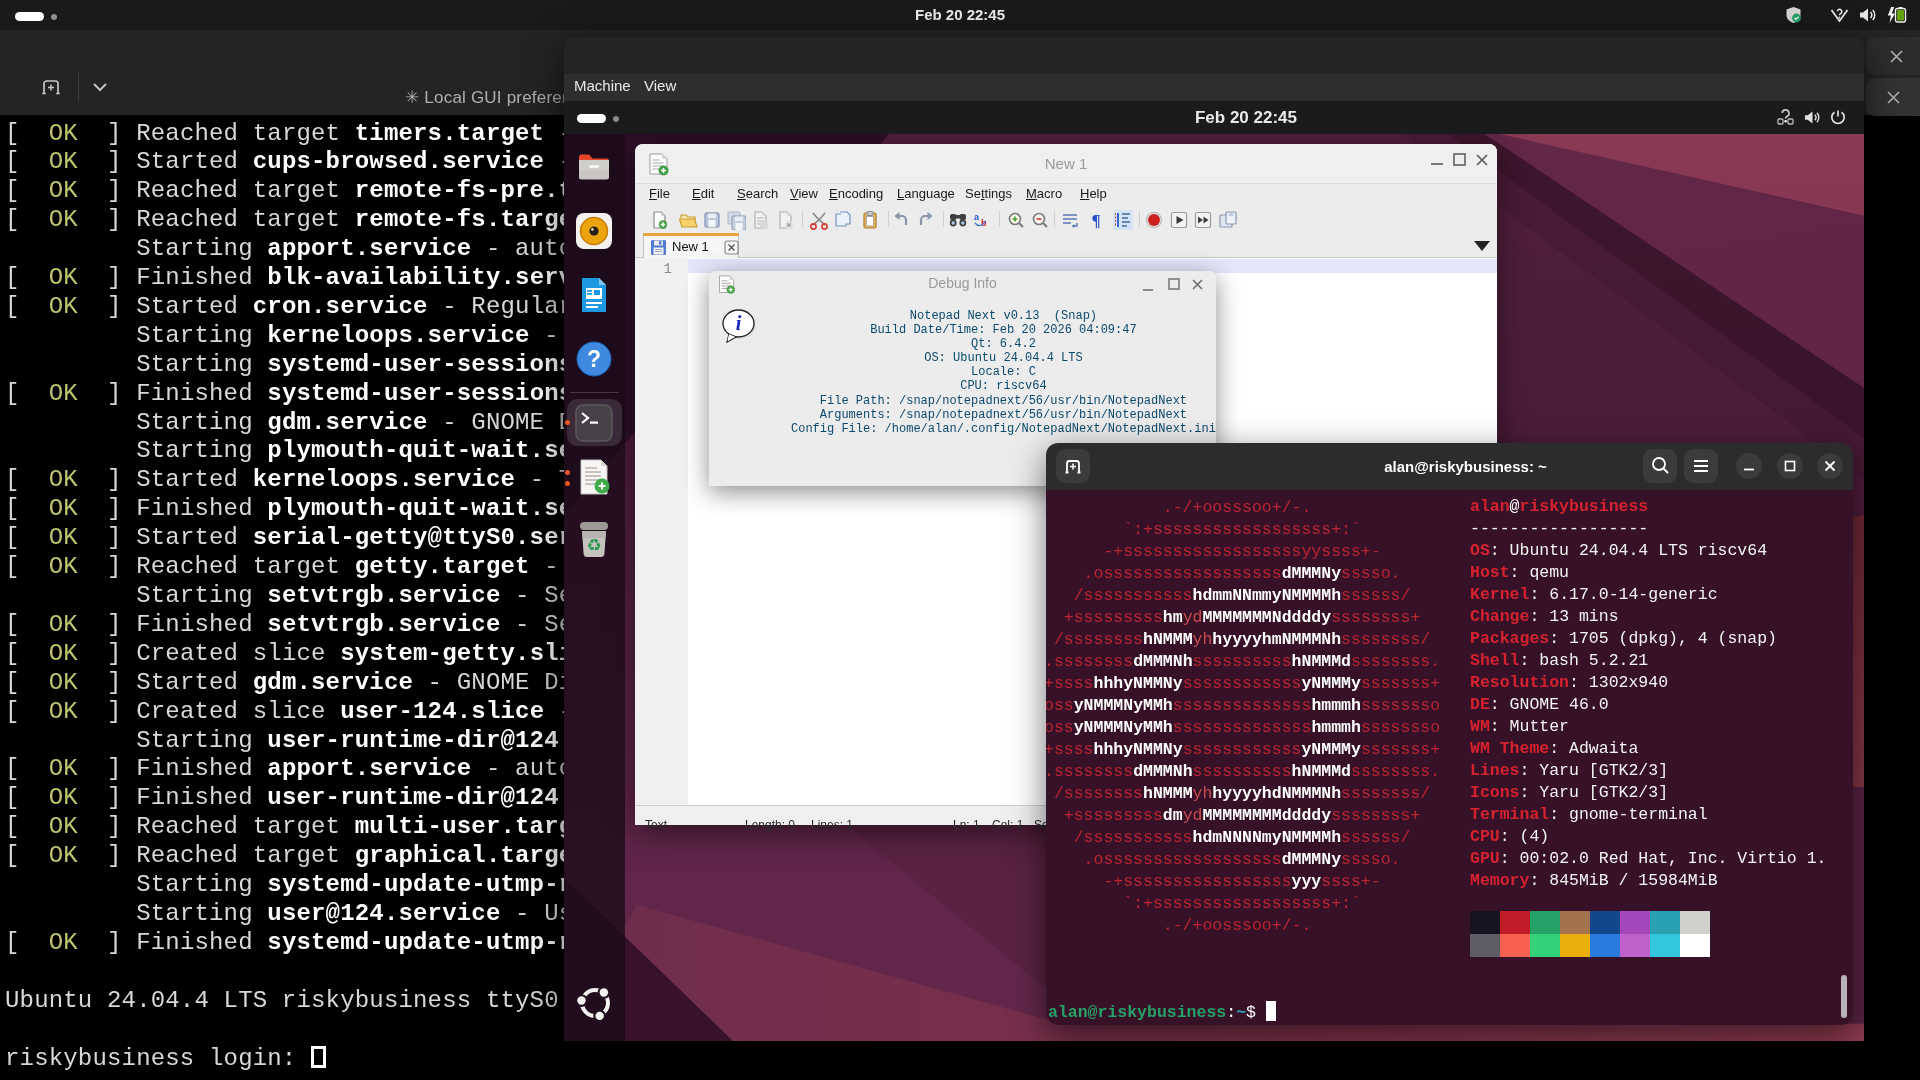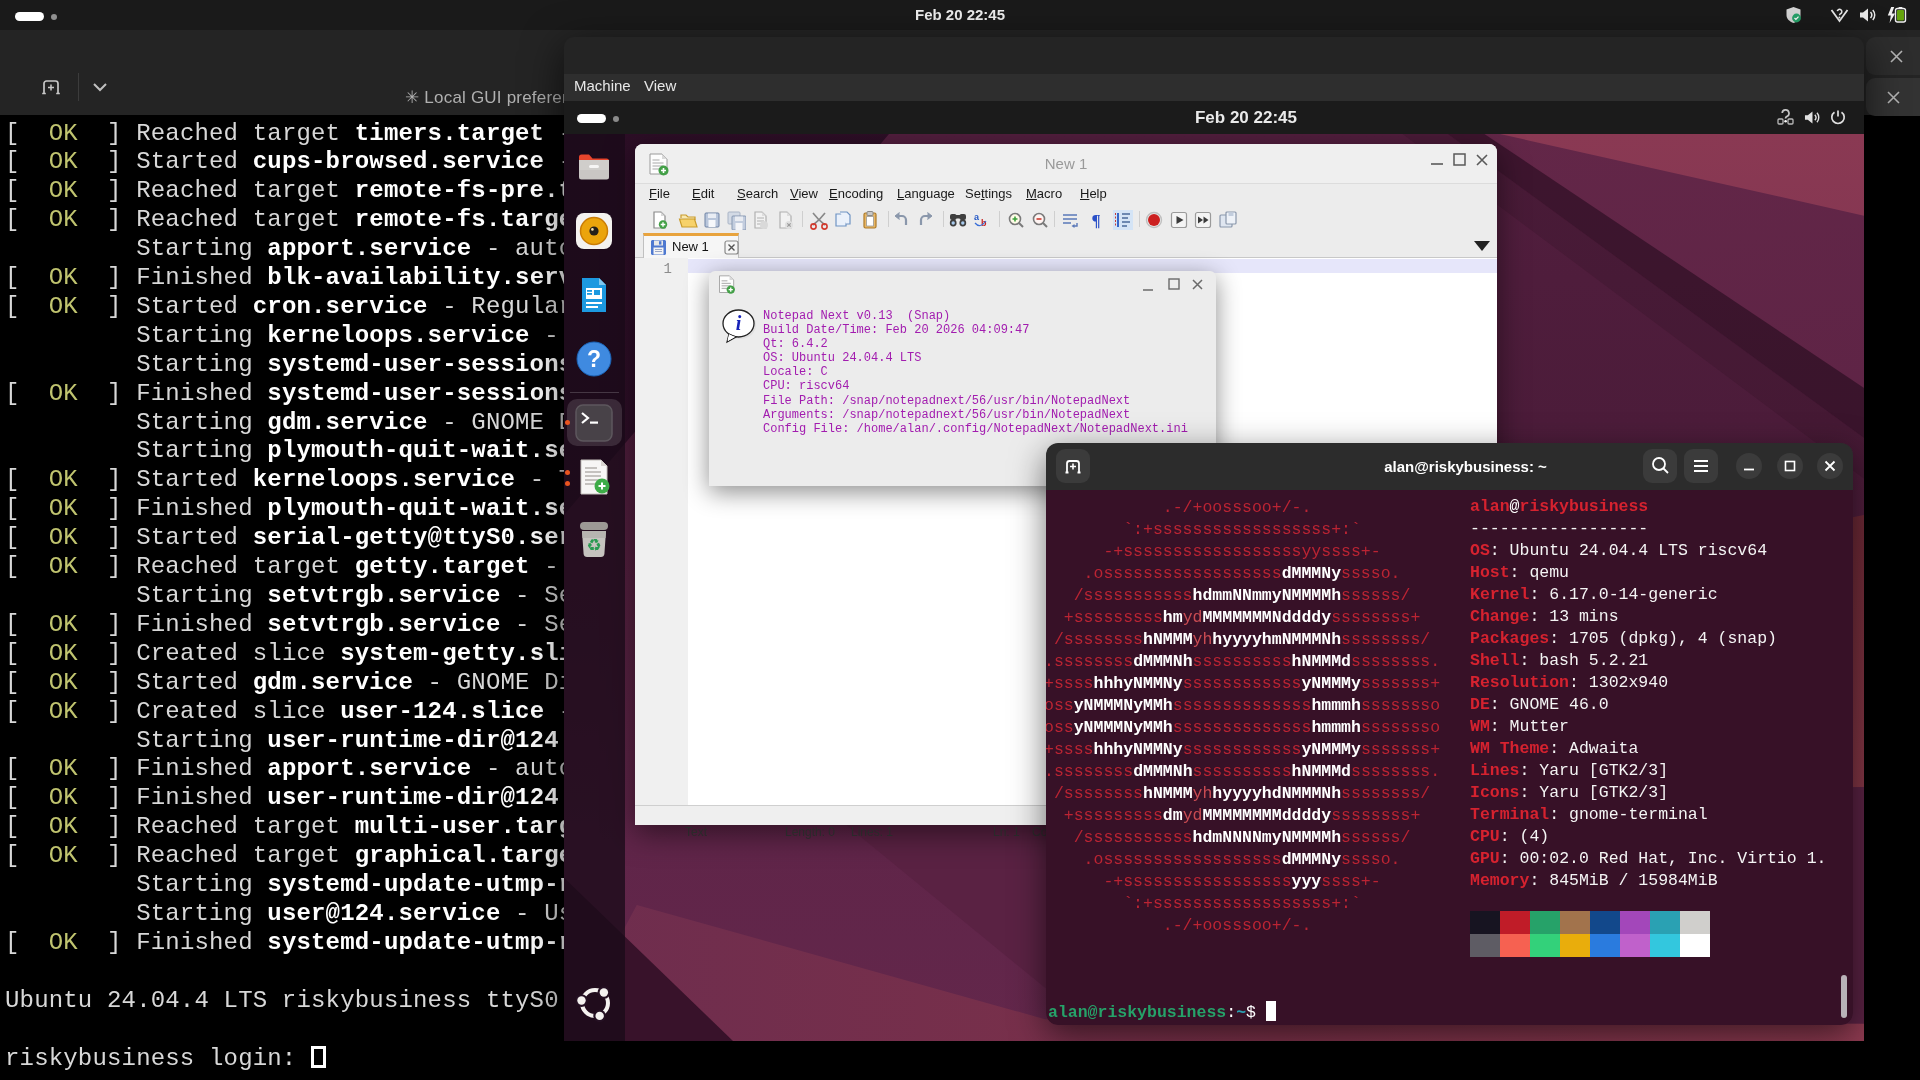--- a/index.html
+++ b/index.html
@@ -54,26 +54,26 @@
 #npn .menu { position:absolute; left:0; top:40px; width:100%; height:21px; font-size:13px; color:#1a1a1a; }
 #npn .menu span { position:absolute; top:2px; }
 #npn .menu u { text-decoration:underline; }
 #npn .toolbar { position:absolute; left:0; top:61px; width:100%; height:28px; }
 #npn .tabbar { position:absolute; left:0; top:89px; width:100%; height:25px; border-bottom:1px solid #c8c8c8; }
 #npn .tab { position:absolute; left:8px; top:0; width:96px; height:25px; background:#f6f6f6; border:1px solid #c0c0c0; border-bottom:none; border-top:3px solid #e8a33d; font-size:13px; }
 #npn .gutter { position:absolute; left:0; top:114px; width:53px; height:547px; background:#f0f0f0; color:#8c8c8c; font-family:"Liberation Mono",monospace; font-size:14px; text-align:right; padding-right:16px; padding-top:3px; }
 #npn .editor { position:absolute; left:53px; top:114px; width:809px; height:547px; background:#fff; }
 #npn .curline { position:absolute; left:0; top:1px; width:100%; height:14px; background:#e6e6fa; }
 #npn .status { position:absolute; left:0; top:661px; width:100%; height:20px; background:#efefef; border-top:1px solid #cfcfcf; font-size:12px; color:#2a2a2a; }
-#npn .status span { position:absolute; top:19px;margin-left:40px; }
+#npn .status span { position:absolute; top:12px; }
 
 
 #dbg { position:absolute; left:145px; top:170px; width:507px; height:215px; background:#ececec; border-radius:6px 6px 0 0; box-shadow:0 6px 24px rgba(0,0,0,.45); }
 #dbg .t { position:absolute; width:100%; top:0; height:25px; text-align:center; line-height:25px; color:#9a9a9a; font-size:14px; }
-#dbg pre { position:absolute; left:54px; top:38px; font-family:"Liberation Mono",monospace; font-size:12px; line-height:14.1px; color:#a21caf; }
+#dbg pre { position:absolute; left:82px; top:38px; font-family:"Liberation Mono",monospace; font-size:12px; line-height:14.1px; color:#0c4a6e;text-align:center; }
 
 
 #term { position:absolute; left:482px; top:342px; width:807px; height:582px; border-radius:12px; box-shadow:0 10px 34px rgba(0,0,0,.55); z-index:25; }
 #thead { position:absolute; left:0; top:0; width:100%; height:47px; background:#2c2c2c; border-radius:12px 12px 0 0; }
 #thead .t { position:absolute; width:100%; text-align:center; line-height:47px; color:#ffffff; font-size:15px; font-weight:700;padding-left:32px; }
 .tsq { position:absolute; top:6px; width:34px; height:34px; border-radius:9px; background:#3b3b3b; }
 .tcir { position:absolute; top:10px; width:26px; height:26px; border-radius:50%; background:#3b3b3b; }
 #tbody { position:absolute; left:0; top:47px; width:100%; height:535px; background:#371127; border-radius:0 0 12px 12px; overflow:hidden; }
 #tbody pre { font-family:"Liberation Mono",monospace; font-size:16.5px; line-height:22px; } .pk { color:#c94b52; }
 .wb { color:#fff; font-weight:700; }
@@ -465,20 +465,21 @@
         <span style="left:10px;">Text</span>
         <span style="left:110px;">Length: 0</span>
         <span style="left:176px;">Lines: 1</span>
         <span style="left:318px;">Ln: 1</span>
         <span style="left:357px;">Col: 1</span>
         <span style="left:399px;">Sel: 0 | 0</span>
       </div>
     </div>
 
     <div id="dbg">
+      <div class="t">Debug Info</div>
       <svg style="position:absolute;left:8px;top:4px;" width="20" height="20" viewBox="0 0 22 24">
           <path d="M2 1 h12 l5 5 v15 h-17 z" fill="#fdfdfd" stroke="#9a9a9a" stroke-width="1"></path>
           <path d="M14 1 l5 5 h-5 z" fill="#d9d9d9"></path>
           <g stroke="#a9a9a9" stroke-width="1.2">
             <path d="M4.5 7 h7 M4.5 10 h11 M4.5 13 h11 M4.5 16 h8"></path>
           </g>
           <circle cx="15.5" cy="17.5" r="5" fill="#43a047"></circle>
           <path d="M15.5 15 v5 M13 17.5 h5" stroke="#fff" stroke-width="1.6"></path>
         </svg>
       <svg style="position:absolute;left:433px;top:14px;" width="12" height="10" viewBox="0 0 12 10">

